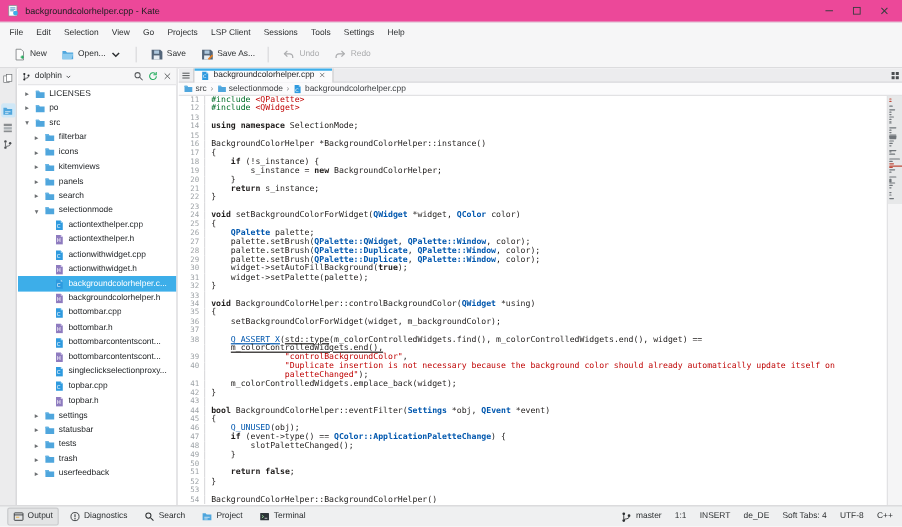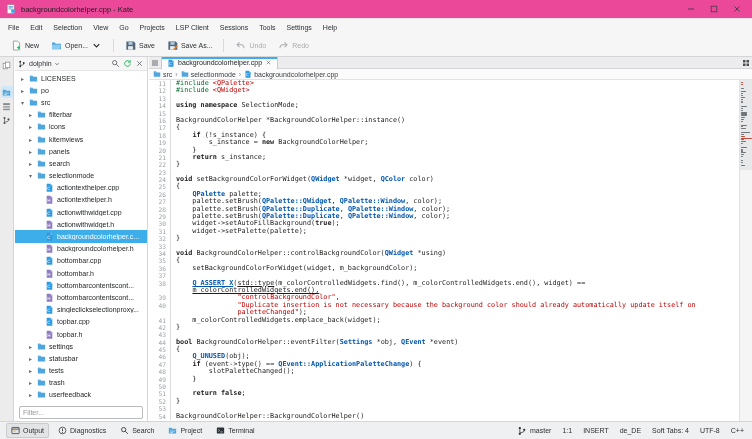--- a/index.html
+++ b/index.html
@@ -61,21 +61,21 @@
   #code{position:absolute;left:0;top:23px;right:13px;bottom:0;overflow:hidden;font-family:"DejaVu Sans Mono",monospace;font-size:6.8px}
   .crow{display:flex;height:7.4px;line-height:7.4px;white-space:pre}
   .gut{flex:none;width:22px;text-align:right;padding-right:4px;color:#9da2a6;border-right:1px solid #dcdcde;font-size:6.2px}
   .ctext{padding-left:5px;white-space:pre}
   .tk-n{color:#1f1c1b}
   .tk-k{color:#1f1c1b;font-weight:700}
   .tk-t{color:#0057ae;font-weight:700}
   .tk-s{color:#bf0303}
   .tk-p{color:#006e28}
   .tk-i{color:#bf0303}
-  .tk-m{color:#0057ae;font-weight:700}
+  .tk-m{color:#0057ae;font-weight:400}
   .tk-u{text-decoration:underline;text-underline-offset:1px}
 
   #minimap{position:absolute;right:0;top:23px;width:13px;bottom:0;background:#f5f5f6;border-left:1px solid #e2e2e4}
   .mm{position:absolute;left:1px;height:1.1px;border-radius:0.5px}
   #mm-view{position:absolute;left:0;right:0;top:0;height:90px;background:rgba(110,115,120,0.10)}
 
   #statusbar{position:absolute;left:0;right:0;bottom:0;height:18px;background:#eff0f1;border-top:1px solid #d5d5d7;display:flex;align-items:center;padding:0 6px}
   #sb-left{display:flex;align-items:center;gap:4px}
   .stbtn{display:flex;align-items:center;gap:3px;padding:2px 4px;border-radius:2px;color:#2c2f31;border:1px solid transparent}
   .stbtn.chk{background:#e3e4e5;border-color:#c9cacc}
@@ -528,23 +528,20 @@
         <span class="exp">▸</span>
         <span class="ic ">
           <svg viewBox="0 0 16 16">
             <path d="M1.5 3h4.5l1.5 2h7v8.5h-13z" fill="#4fa6dd"></path>
             <path d="M1.5 3h4.5l1.5 2h-6z" fill="#66b4e4"></path>
           </svg>
         </span>
         <span class="tlab">userfeedback</span>
       </div>
     </div>
-  <div id="filterbox">
-    <input id="filter-input" placeholder="Filter..." style="">
-  </div>
 </aside>
 
 <section id="editor">
   <div id="tabbar">
     <span class="tabbar-btn">
         <svg viewBox="0 0 16 16">
           <path d="M2 4h12M2 8h12M2 12h12" stroke="currentColor" stroke-width="1.6"></path>
         </svg>
       </span>
     <div class="tab">
@@ -633,21 +630,21 @@
       <div class="crow"><span class="gut"></span><span class="ctext"><span class="tk-n">    </span><span class="tk-n tk-u">m_colorControlledWidgets.end(),</span></span></div>
       <div class="crow"><span class="gut">39</span><span class="ctext"><span class="tk-n">               </span><span class="tk-s">"controlBackgroundColor"</span><span class="tk-n">,</span></span></div>
       <div class="crow"><span class="gut">40</span><span class="ctext"><span class="tk-n">               </span><span class="tk-s">"Duplicate insertion is not necessary because the background color should already automatically update itself on</span></span></div>
       <div class="crow"><span class="gut"></span><span class="ctext"><span class="tk-n">               </span><span class="tk-s">paletteChanged"</span><span class="tk-n">);</span></span></div>
       <div class="crow"><span class="gut">41</span><span class="ctext"><span class="tk-n">    m_colorControlledWidgets.emplace_back(widget);</span></span></div>
       <div class="crow"><span class="gut">42</span><span class="ctext"><span class="tk-n">}</span></span></div>
       <div class="crow"><span class="gut">43</span><span class="ctext"></span></div>
       <div class="crow"><span class="gut">44</span><span class="ctext"><span class="tk-k">bool</span><span class="tk-n"> BackgroundColorHelper::eventFilter(</span><span class="tk-t">Settings</span><span class="tk-n"> *obj, </span><span class="tk-t">QEvent</span><span class="tk-n"> *event)</span></span></div>
       <div class="crow"><span class="gut">45</span><span class="ctext"><span class="tk-n">{</span></span></div>
       <div class="crow"><span class="gut">46</span><span class="ctext"><span class="tk-n">    </span><span class="tk-m">Q_UNUSED</span><span class="tk-n">(obj);</span></span></div>
-      <div class="crow"><span class="gut">47</span><span class="ctext"><span class="tk-n">    </span><span class="tk-k">if</span><span class="tk-n"> (event-&gt;type() == </span><span class="tk-t">QEvent::ApplicationPaletteChange</span><span class="tk-n">) {</span></span></div>
+      <div class="crow"><span class="gut">47</span><span class="ctext"><span class="tk-n">    </span><span class="tk-k">if</span><span class="tk-n"> (event-&gt;type() == </span><span class="tk-t">QColor::ApplicationPaletteChange</span><span class="tk-n">) {</span></span></div>
       <div class="crow"><span class="gut">48</span><span class="ctext"><span class="tk-n">        slotPaletteChanged();</span></span></div>
       <div class="crow"><span class="gut">49</span><span class="ctext"><span class="tk-n">    }</span></span></div>
       <div class="crow"><span class="gut">50</span><span class="ctext"></span></div>
       <div class="crow"><span class="gut">51</span><span class="ctext"><span class="tk-n">    </span><span class="tk-k">return</span><span class="tk-n"> </span><span class="tk-k">false</span><span class="tk-n">;</span></span></div>
       <div class="crow"><span class="gut">52</span><span class="ctext"><span class="tk-n">}</span></span></div>
       <div class="crow"><span class="gut">53</span><span class="ctext"></span></div>
       <div class="crow"><span class="gut">54</span><span class="ctext"><span class="tk-n">BackgroundColorHelper::BackgroundColorHelper()</span></span></div>
     </div>
   <div id="minimap">
     <div id="mm-view"></div>

